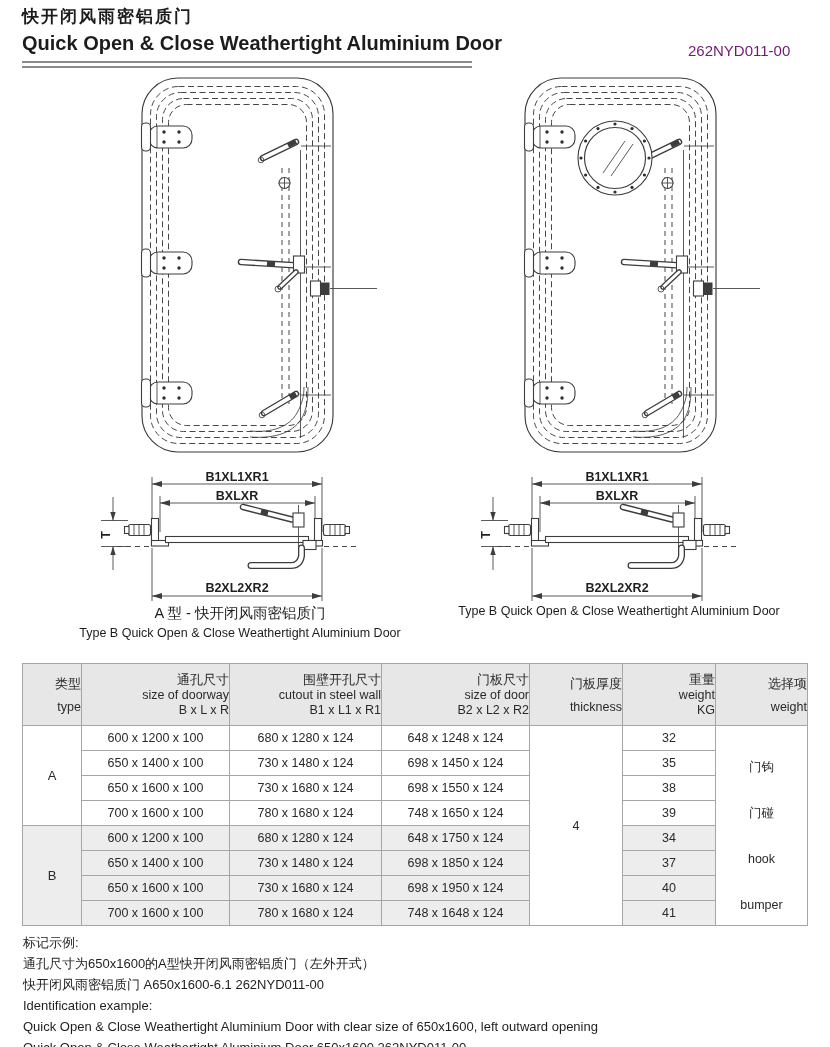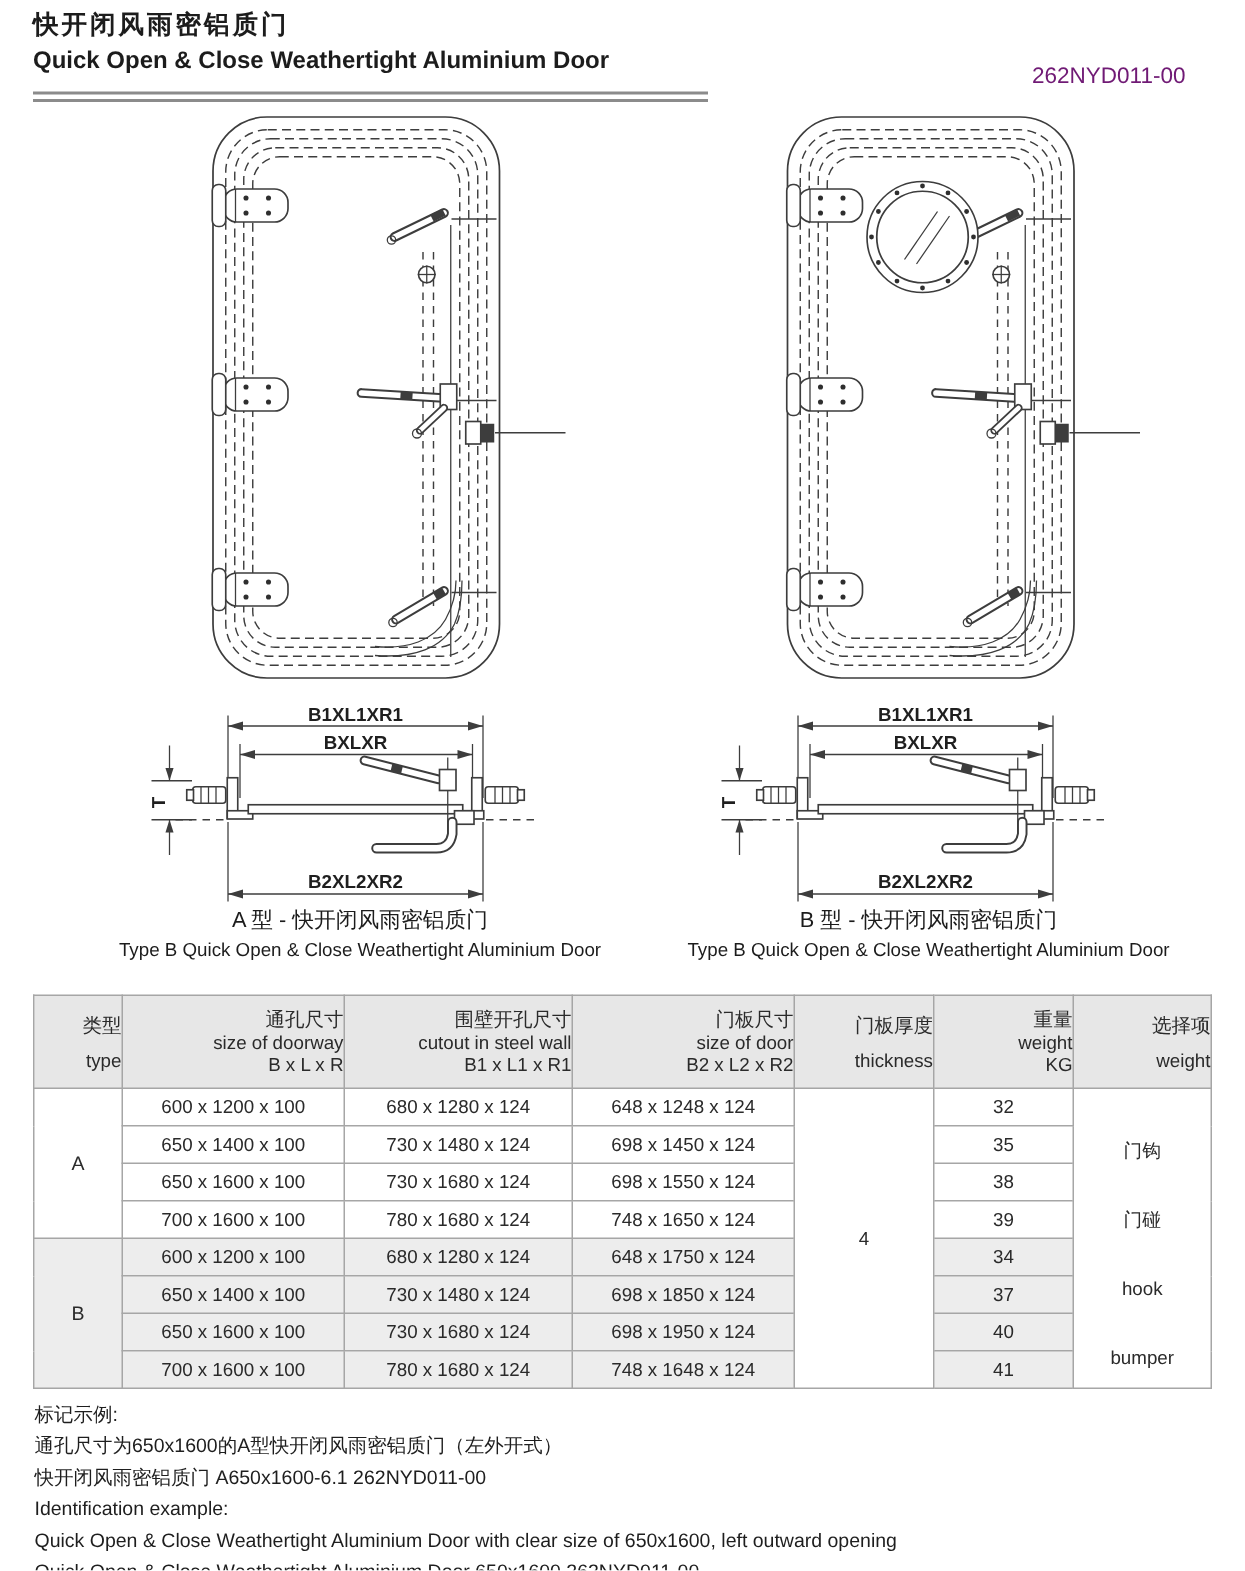--- a/index.html
+++ b/index.html
@@ -1,21 +1,21 @@
 <!DOCTYPE html>
 <html><head>
 <meta charset="utf-8">
 <style>
   html,body{margin:0;padding:0;background:#fff;}
   #page{position:relative;width:830px;height:1047px;background:#ffffff;overflow:hidden;
         font-family:"Liberation Sans",sans-serif;color:#1c1c1c;}
 
   
   .title-zh{position:absolute;left:22px;top:5px;font-size:17px;font-weight:bold;letter-spacing:2px;}
-  .title-en{position:absolute;left:22px;top:32px;font-size:16px;font-weight:bold;}
+  .title-en{position:absolute;left:22px;top:32px;font-size:20px;font-weight:bold;}
   .title-rule{position:absolute;left:22px;top:61px;width:450px;height:3px;
               border-top:2px solid #8b8b8b;border-bottom:2px solid #8b8b8b;}
   .doc-no{position:absolute;left:688px;top:42px;font-size:15px;color:#701a75;}
 
   
   #drawings{position:absolute;left:0;top:0;width:830px;height:620px;}
   .s{stroke:#3d3d3d;fill:none;stroke-width:1.15;}
   .sw{stroke:#3d3d3d;fill:#fff;stroke-width:1.1;}
   .d{stroke:#3d3d3d;fill:none;stroke-width:.95;stroke-dasharray:6 3.5;}
   .d2{stroke:#3d3d3d;fill:none;stroke-width:.95;stroke-dasharray:5 4;}
@@ -234,21 +234,20 @@
     <text class="dim" x="617" y="499.5">BXLXR</text>
     <text class="dim" x="617" y="592">B2XL2XR2</text>
     <text class="dim" transform="rotate(-90 486 535)" x="486" y="539">T</text>
   </svg>
 
   <div class="caption" style="left:240px;">
     <div class="zh">A 型 - 快开闭风雨密铝质门</div>
     <div class="en">Type B Quick Open &amp; Close Weathertight Aluminium Door</div>
   </div>
   <div class="caption" style="left:619px;">
-    <div class="zh">B 型 - 快开闭风雨密铝质门</div>
     <div class="en">Type B Quick Open &amp; Close Weathertight Aluminium Door</div>
   </div>
 
   <table id="spec-table">
     <colgroup>
       <col style="width:59px">
         <col style="width:148px">
         <col style="width:152px">
       <col style="width:148px">
         <col style="width:93px">

